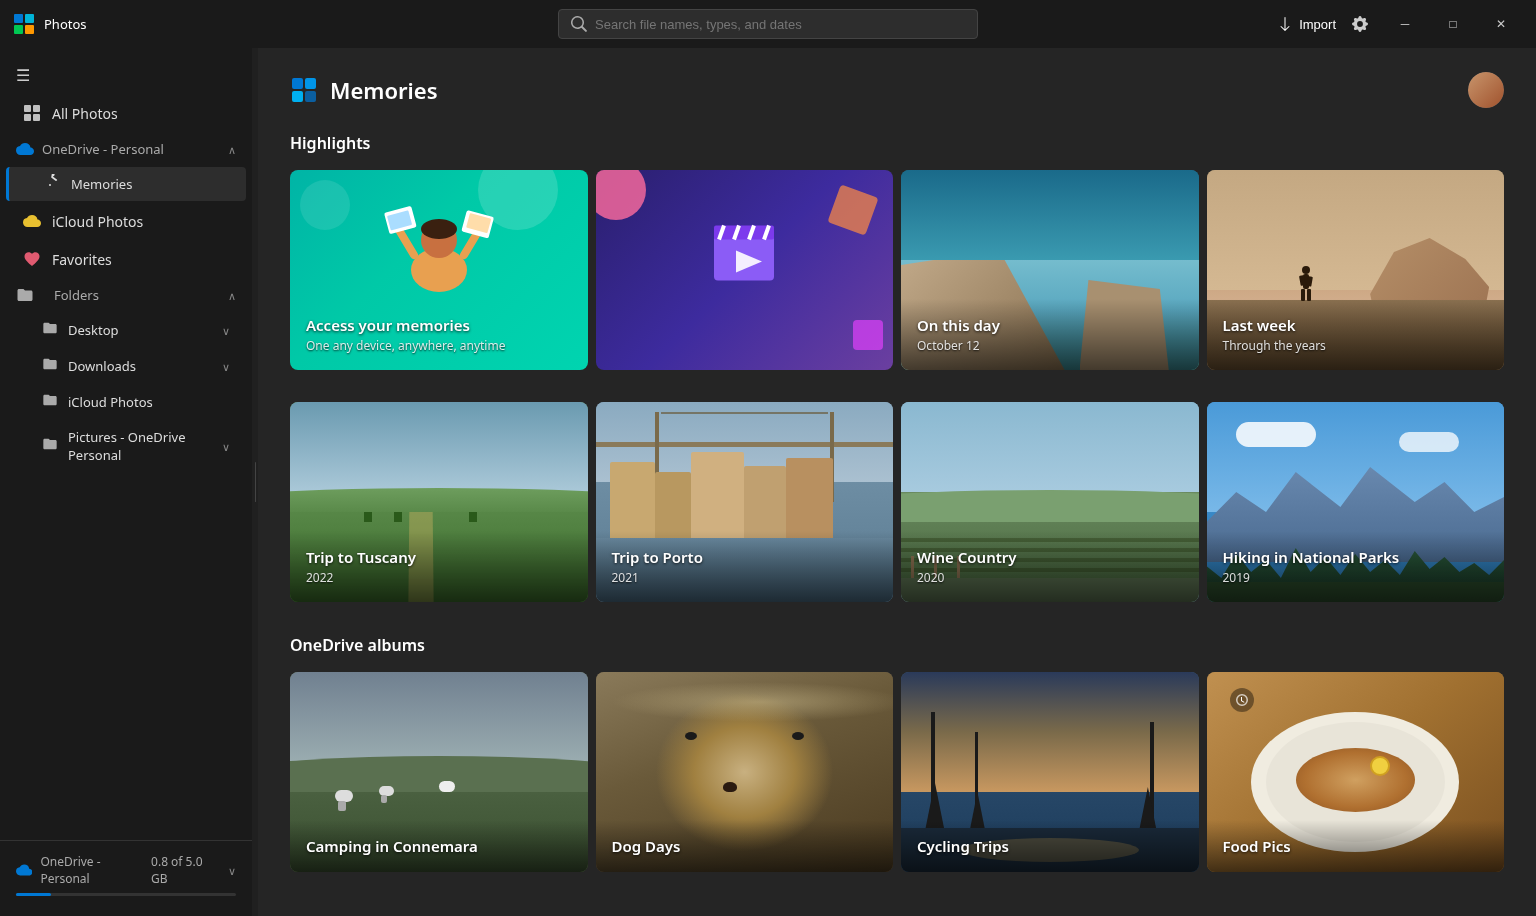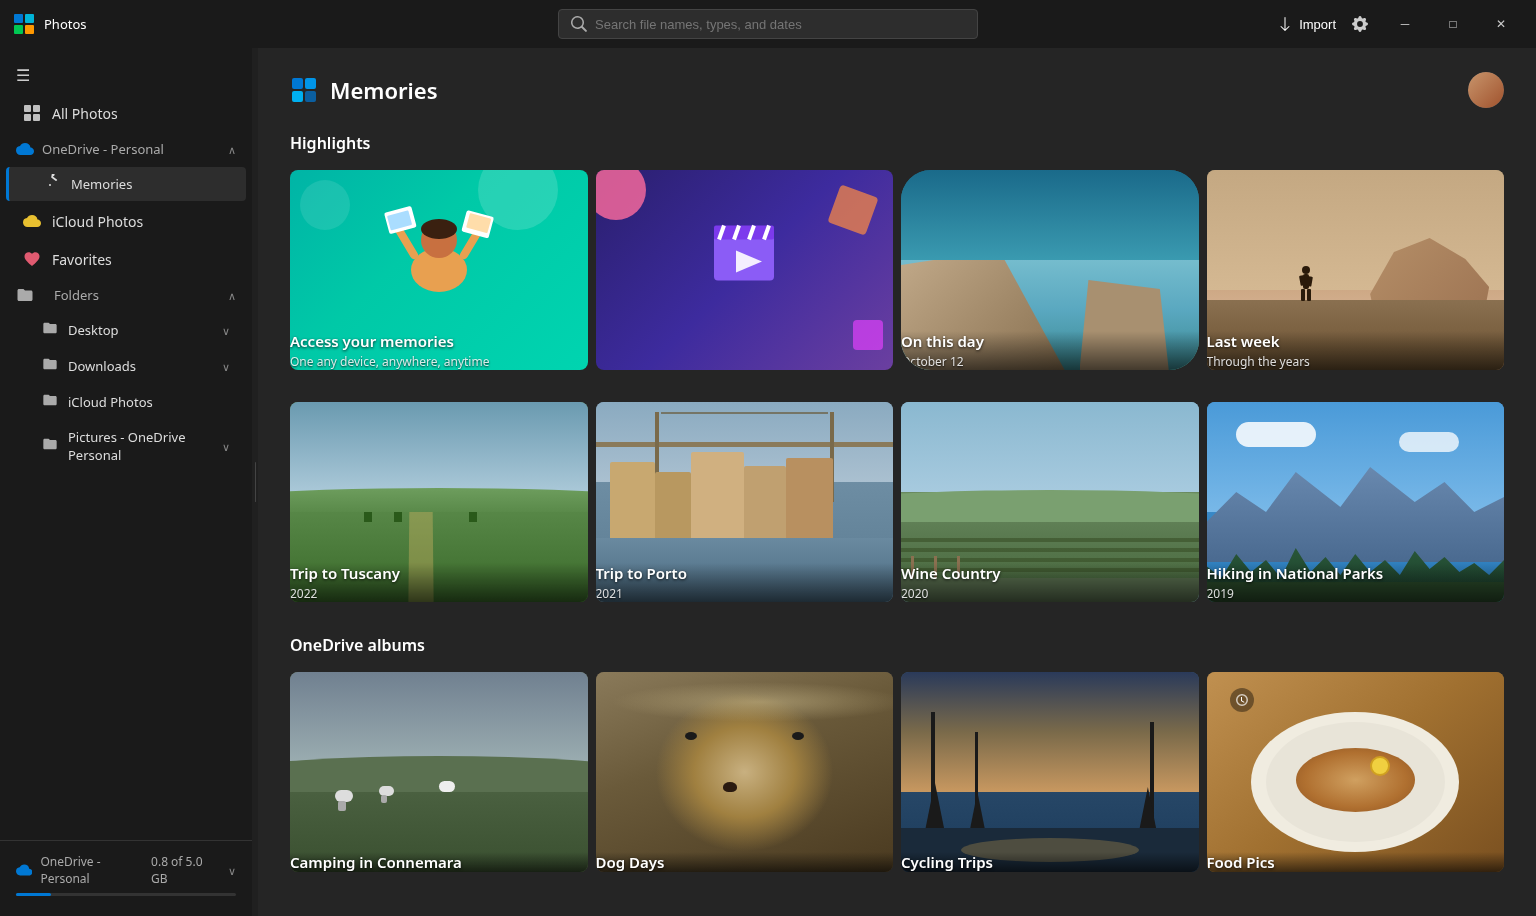--- a/index.html
+++ b/index.html
@@ -271,21 +271,21 @@
     .card {
       border-radius: 8px;
       overflow: hidden;
       cursor: pointer;
       position: relative;
       height: 200px;
     }
     .card-content {
       position: absolute;
       bottom: 0; left: 0; right: 0;
-      padding: 0;
+      padding: 16px;
       background: linear-gradient(transparent, rgba(0,0,0,0.6));
     }
     .card-title {
       font-size: 15px;
       font-weight: 600;
       color: #fff;
       text-shadow: 0 1px 3px rgba(0,0,0,0.8);
     }
     .card-subtitle {
       font-size: 12px;
@@ -343,21 +343,20 @@
       background: #444;
       border-radius: 1px;
     }
 
     
     .chevron { font-size: 11px; color: #888; }
 
     
     .scene-on-this-day {
       background: linear-gradient(180deg, #1a6a8a 0%, #3a9ab0 30%, #7ac0d0 60%, #4a8a70 100%);
-      border-radius: 30px;
     }
     .scene-last-week {
       background: linear-gradient(180deg, #8a7a5a 0%, #c09a70 40%, #d4b090 70%, #8a6a4a 100%);
     }
   </style>
 </head>
 <body>
 
 <div class="titlebar">
   <div class="titlebar-logo">

